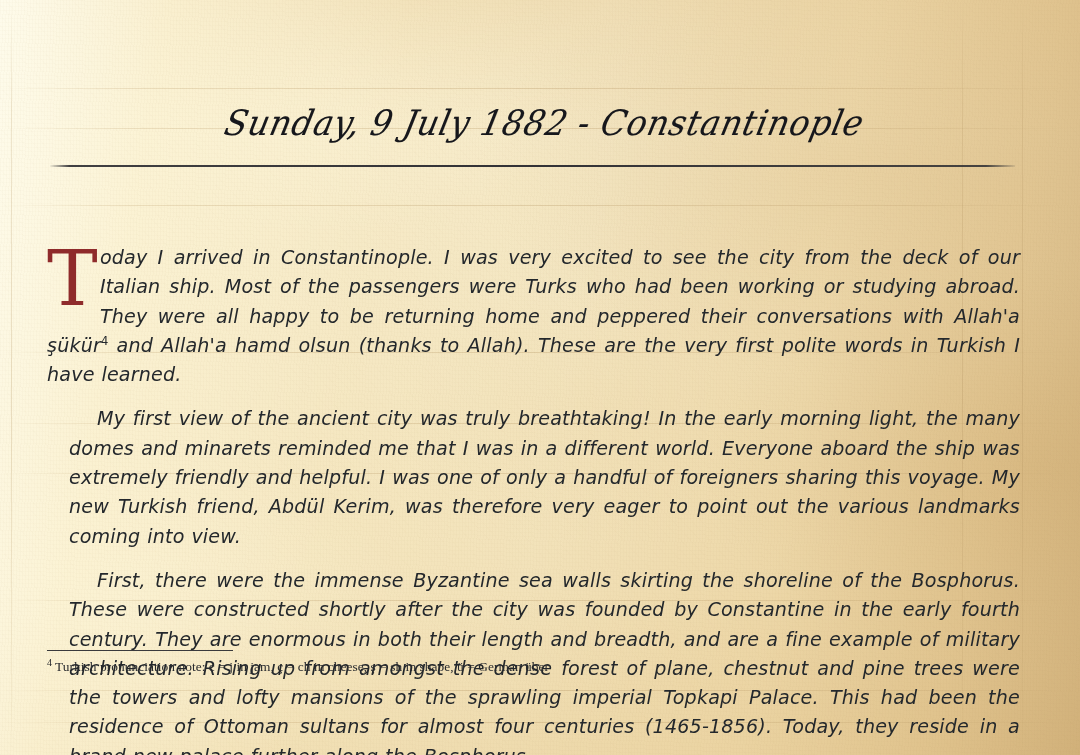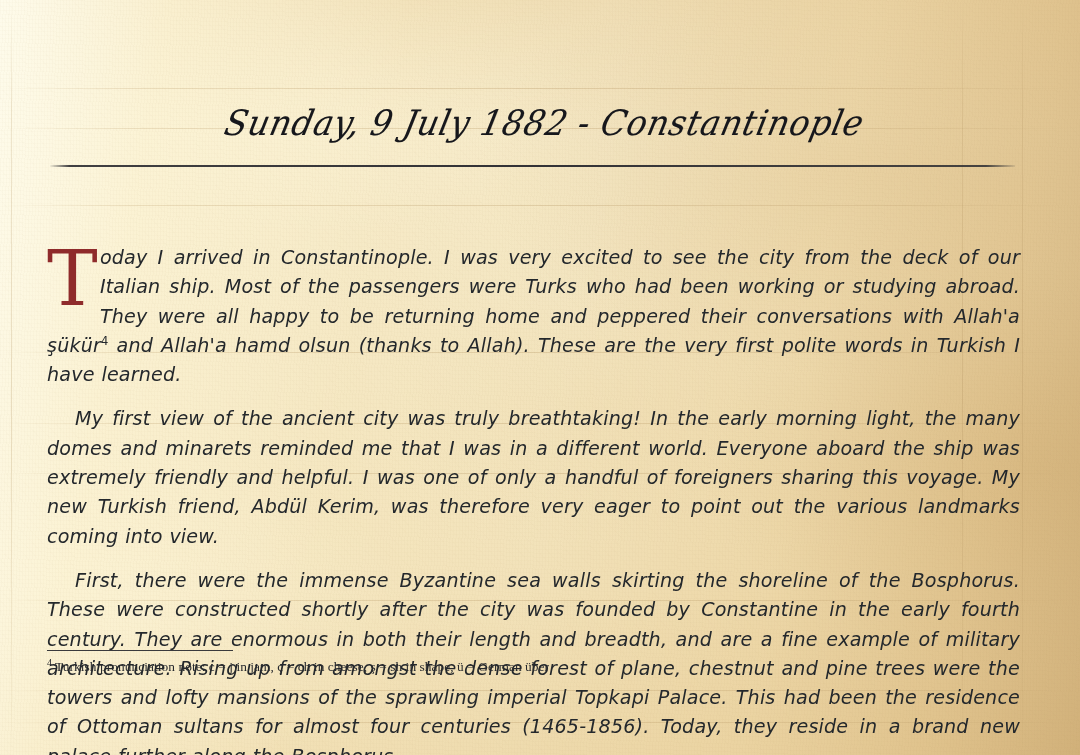--- a/index.html
+++ b/index.html
@@ -157,21 +157,21 @@
     font-style: italic;
     font-size: 19.1px;
     line-height: 29.3px;
     color: #24282c;
     text-align: justify;
     text-justify: inter-word;
     margin: 0 0 15px 0;
     letter-spacing: 0.18px;
     word-spacing: 0.6px;
   }
-  .para.indent { text-indent: 28px; }
+  .para.indent { text-indent: 28px; margin-left: 22px; }
   .para.lead { text-indent: 0; }
 
   .para:last-child { margin-bottom: 0; }
 
   .dropcap {
     float: left;
     font-family: "DejaVu Serif", serif;
     font-style: normal;
     font-weight: 400;
     font-size: 76px;

